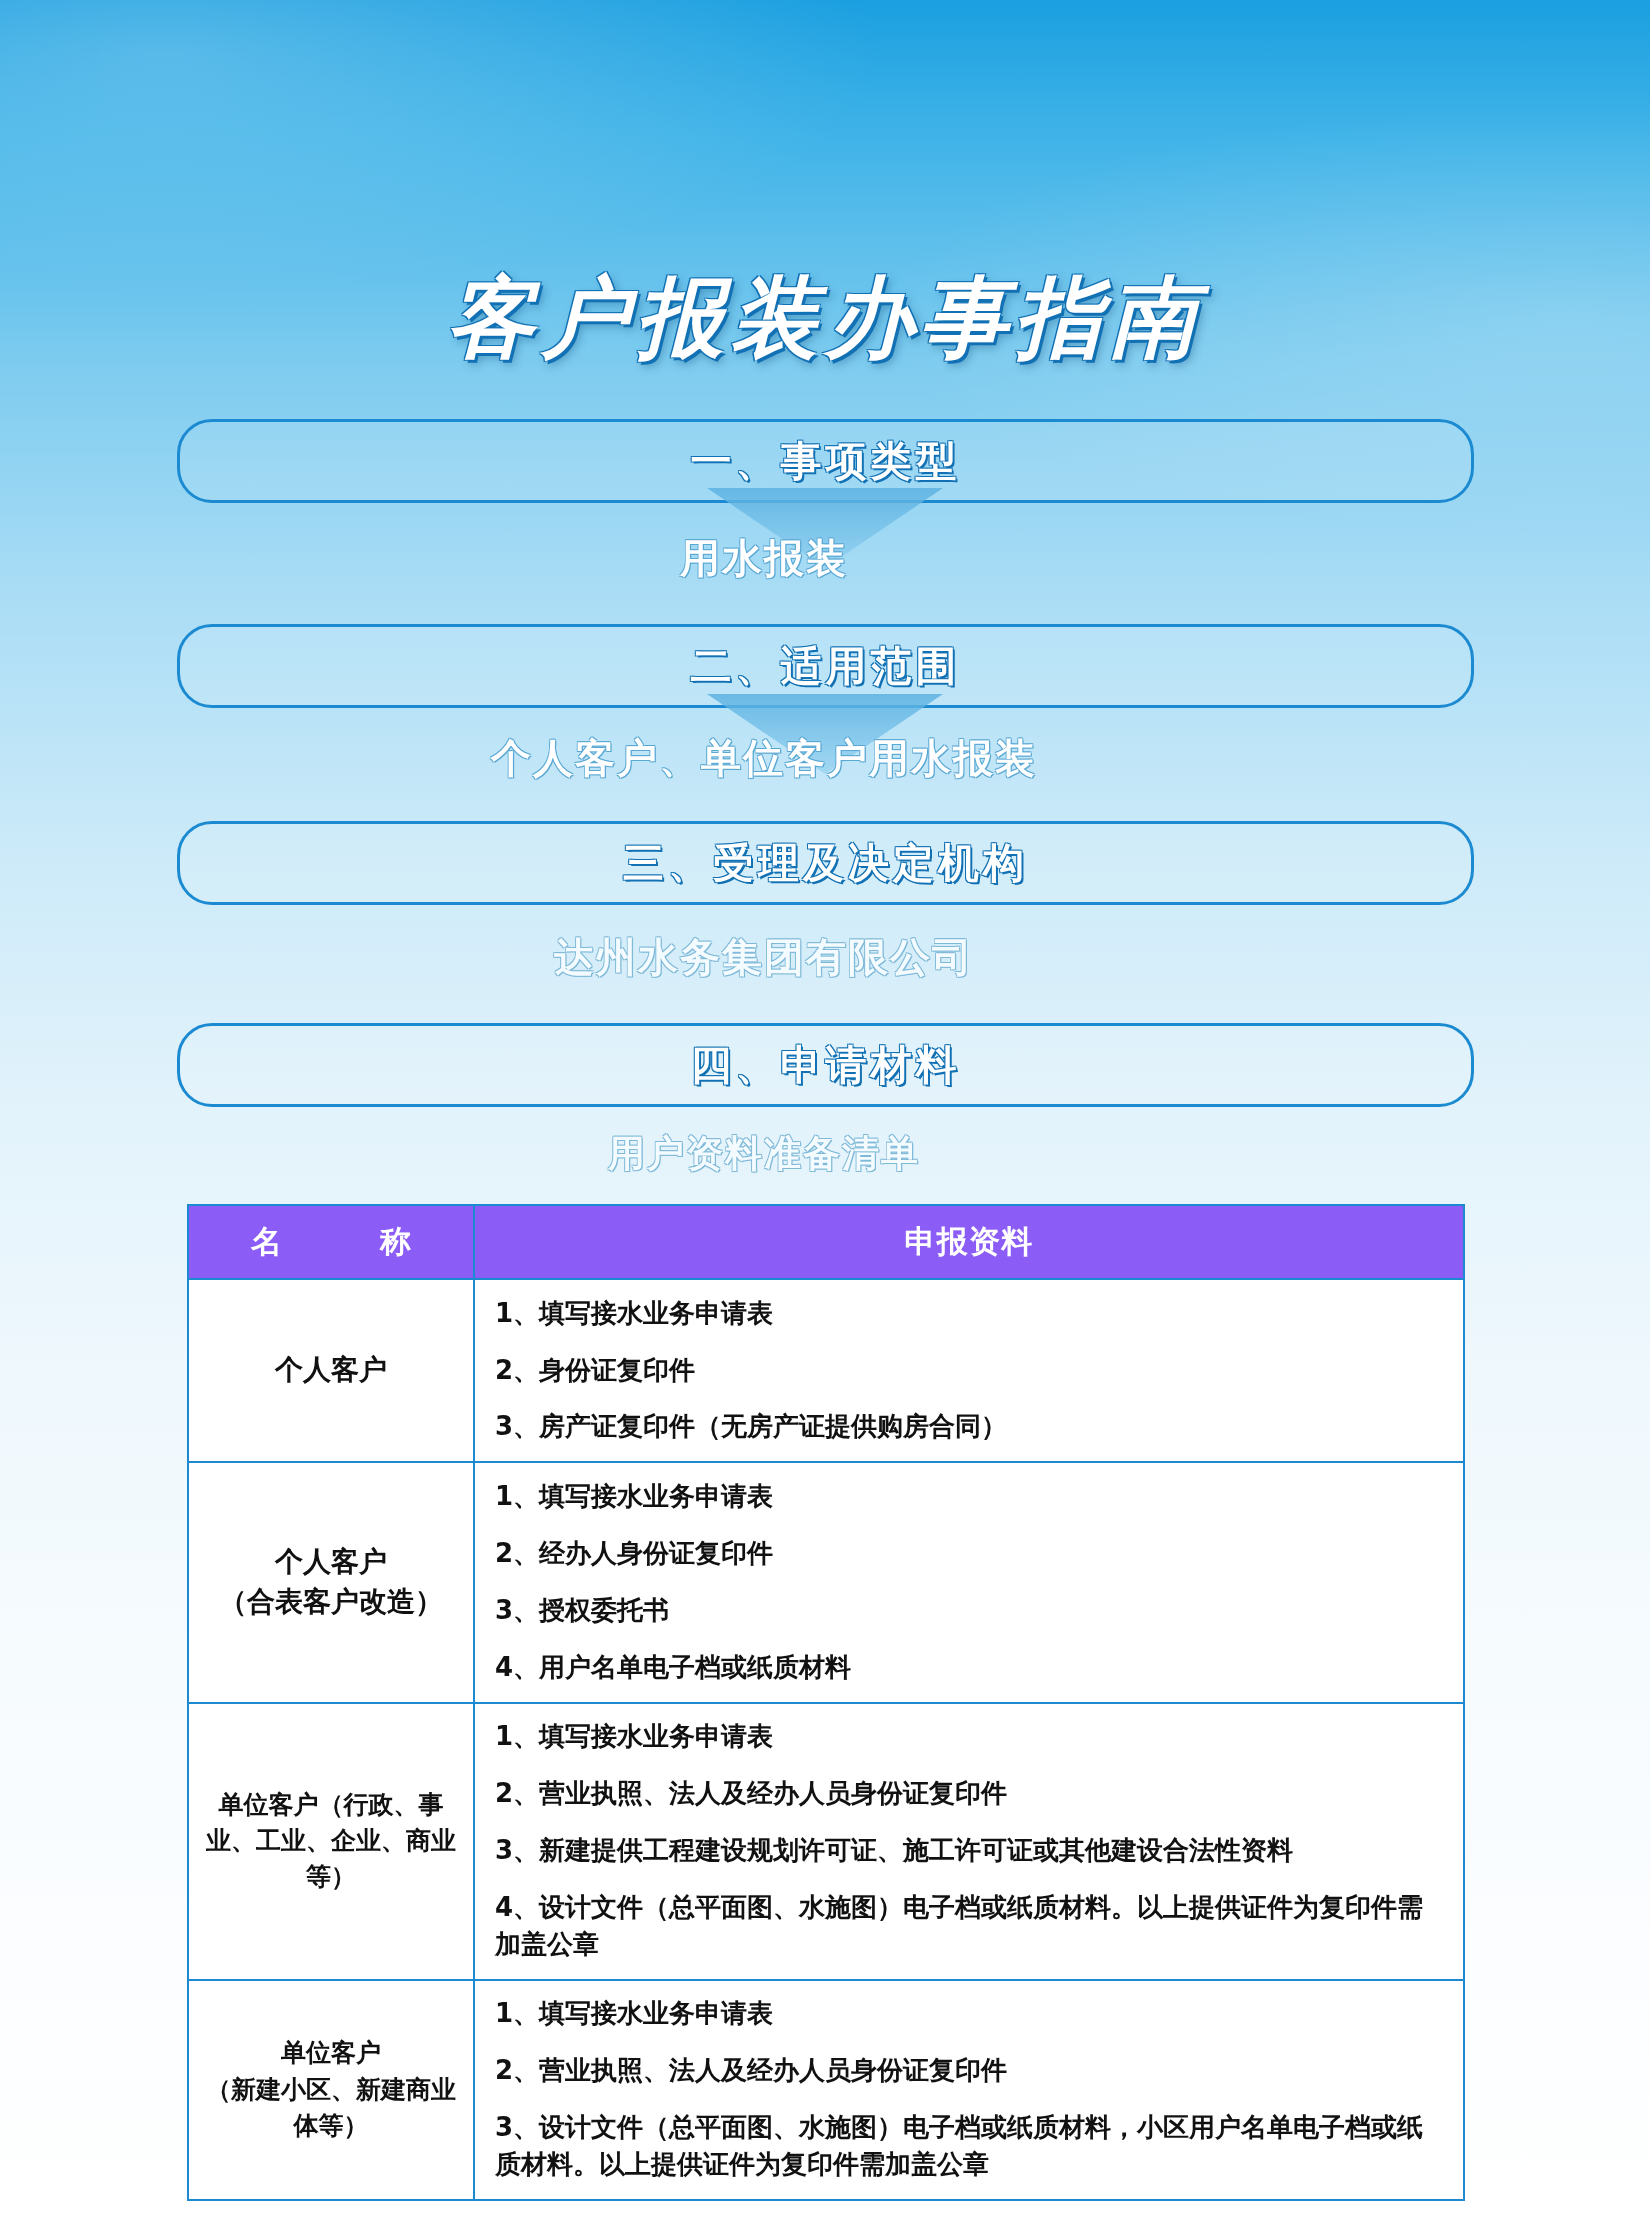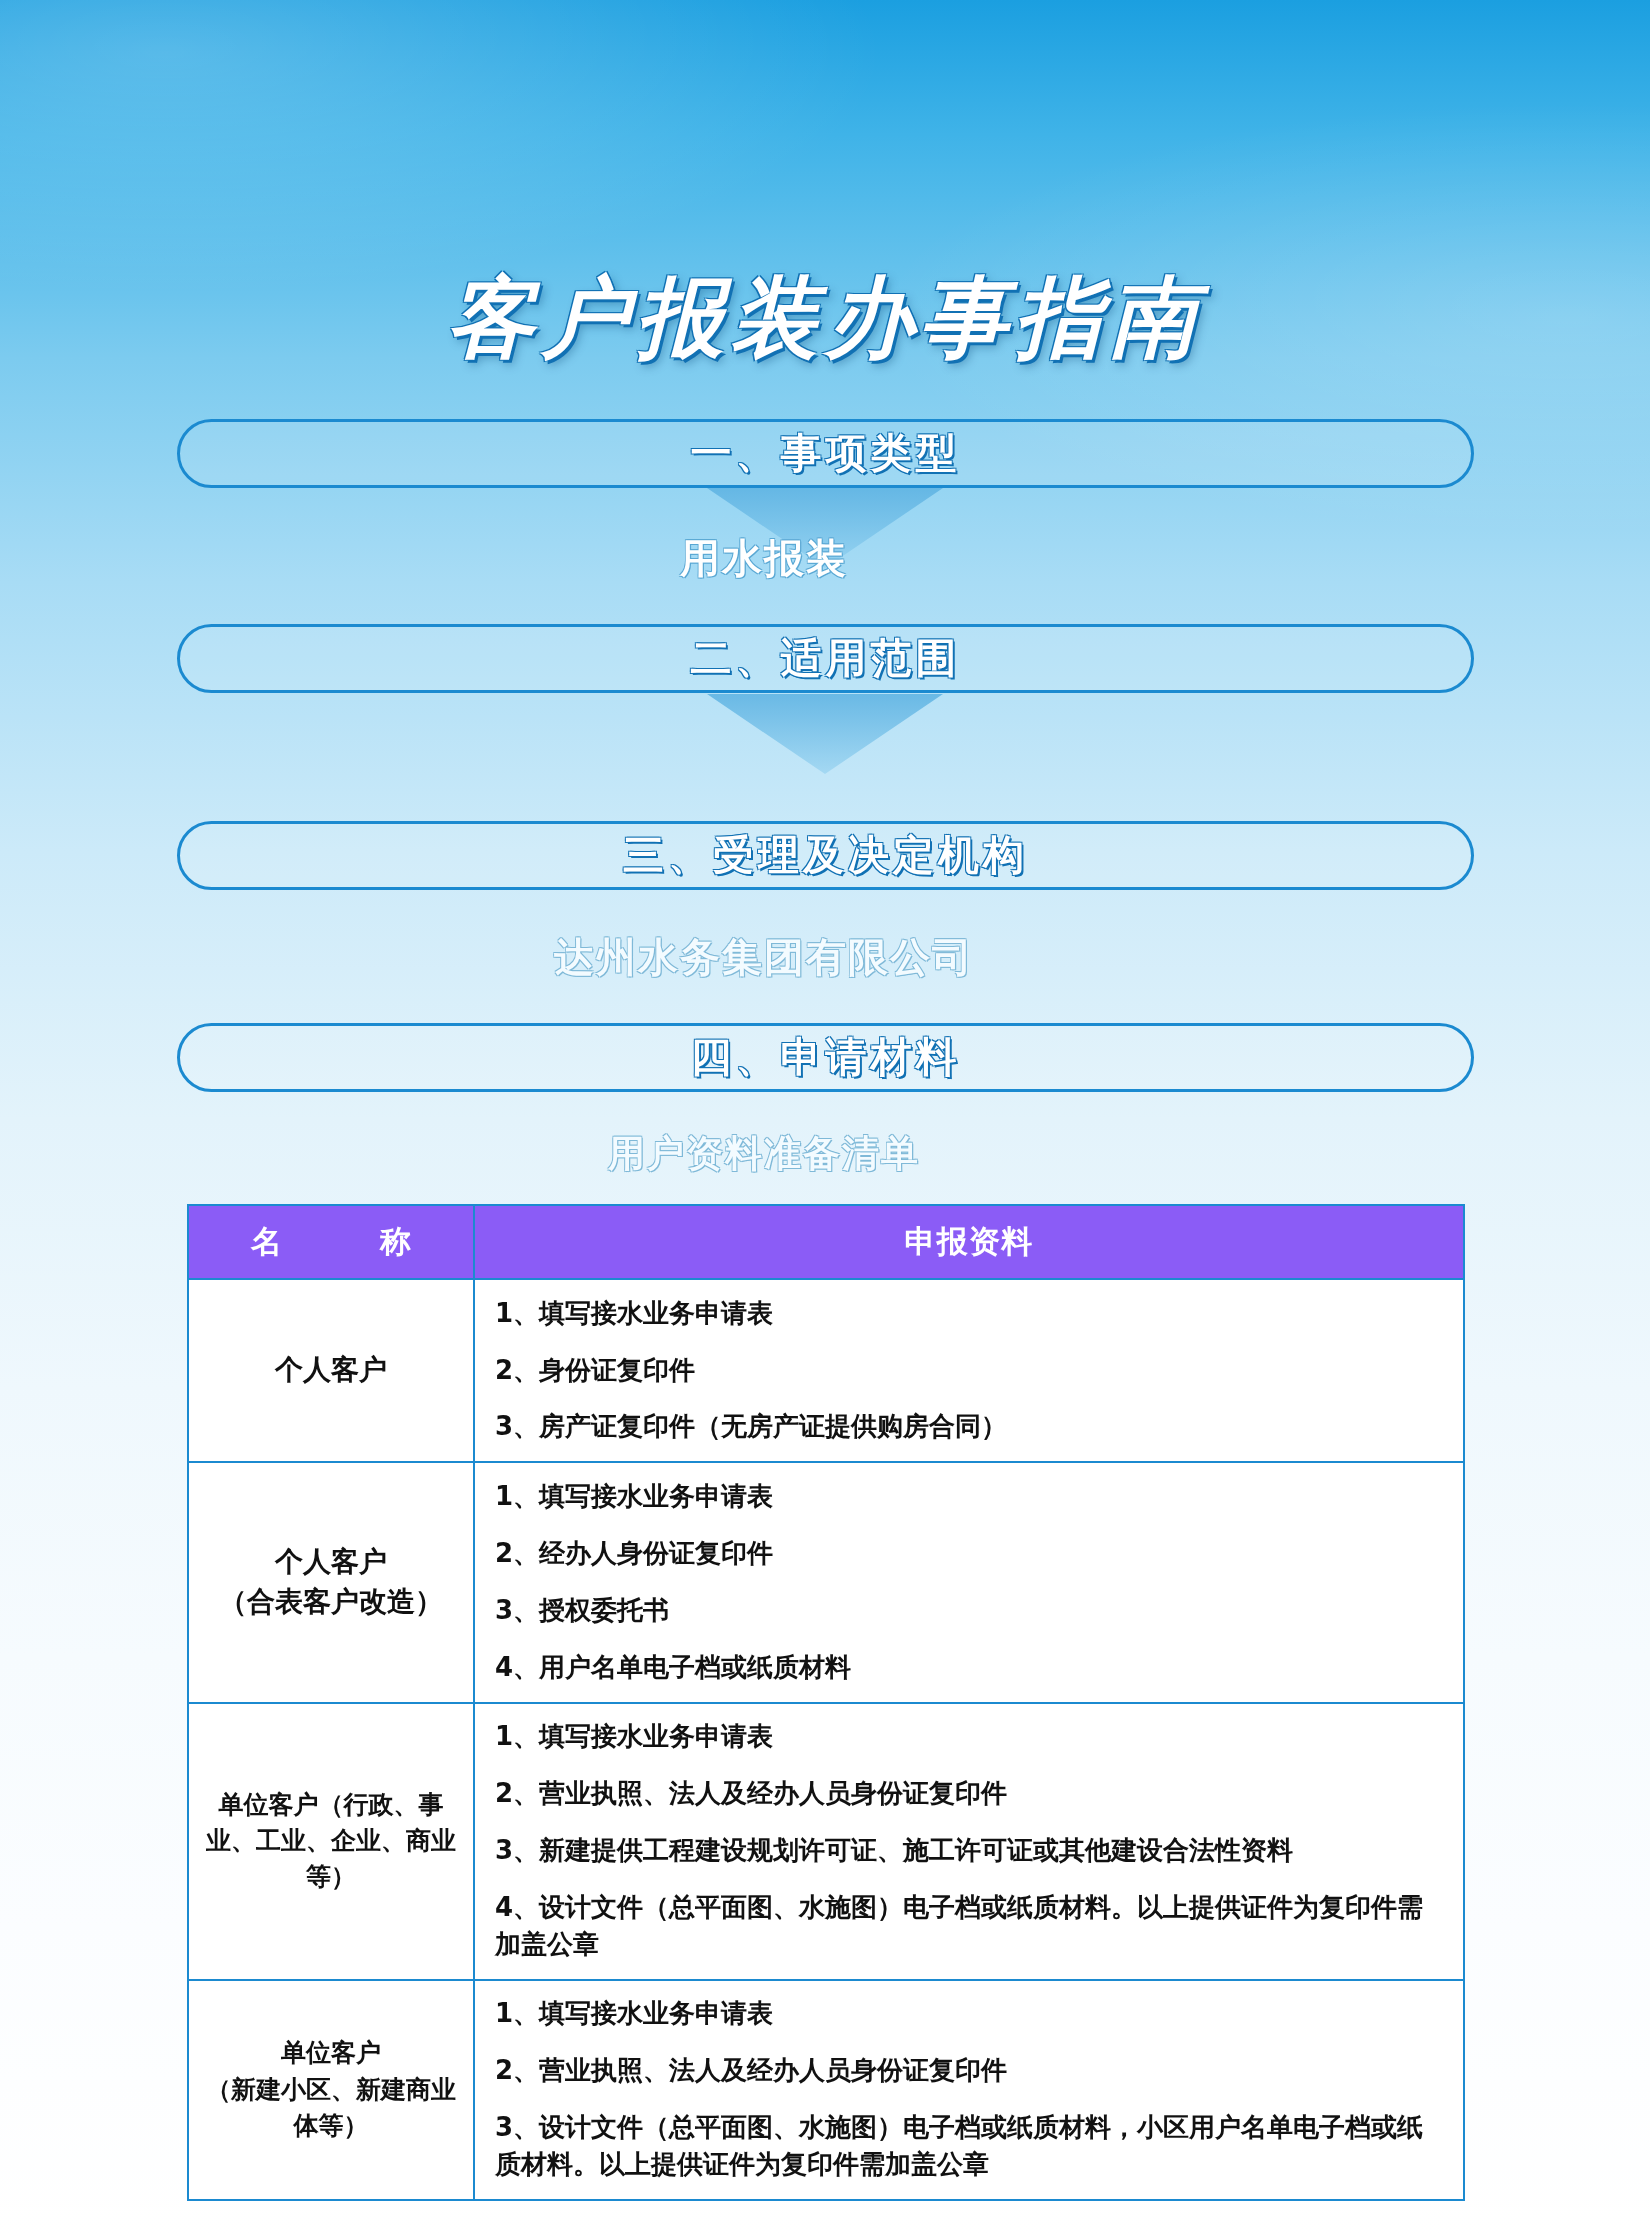--- a/index.html
+++ b/index.html
@@ -100,21 +100,21 @@
       1.3px -1.3px 0 #1171b4,
       -1.3px 1.3px 0 #1171b4,
       4px 5.3px 9.3px rgba(0,60,110,0.35);
   }
 
   
   .section-banner {
     position: absolute;
     left: 177px;
     width: 1297px;
-    height: 69px;
+    height: 84px;
     box-sizing: border-box;
     border: 3.3px solid #1b8ad0;
     border-radius: 35px;
     background: rgba(255,255,255,0.10);
     display: flex;
     align-items: center;
     justify-content: center;
   }
   .section-banner .label {
     font-size: 41px;
@@ -237,20 +237,21 @@
   <div class="section-banner" style="top:419px;">
     <span class="label">一、事项类型</span>
   </div>
   <div class="arrow-down" style="top:488px;"></div>
   <div class="sub-text" style="top:531px;">用水报装</div>
 
   <div class="section-banner" style="top:624px;">
     <span class="label">二、适用范围</span>
   </div>
   <div class="arrow-down" style="top:694px;"></div>
+  <div class="sub-text" style="top:731px;">个人客户、单位客户用水报装</div>
 
   <div class="section-banner" style="top:821px;">
     <span class="label">三、受理及决定机构</span>
   </div>
   <div class="sub-text grey" style="top:930px;">达州水务集团有限公司</div>
 
   <div class="section-banner" style="top:1023px;">
     <span class="label">四、申请材料</span>
   </div>
   <div class="sub-text grey" style="top:1129px; font-size:37px;">用户资料准备清单</div>

